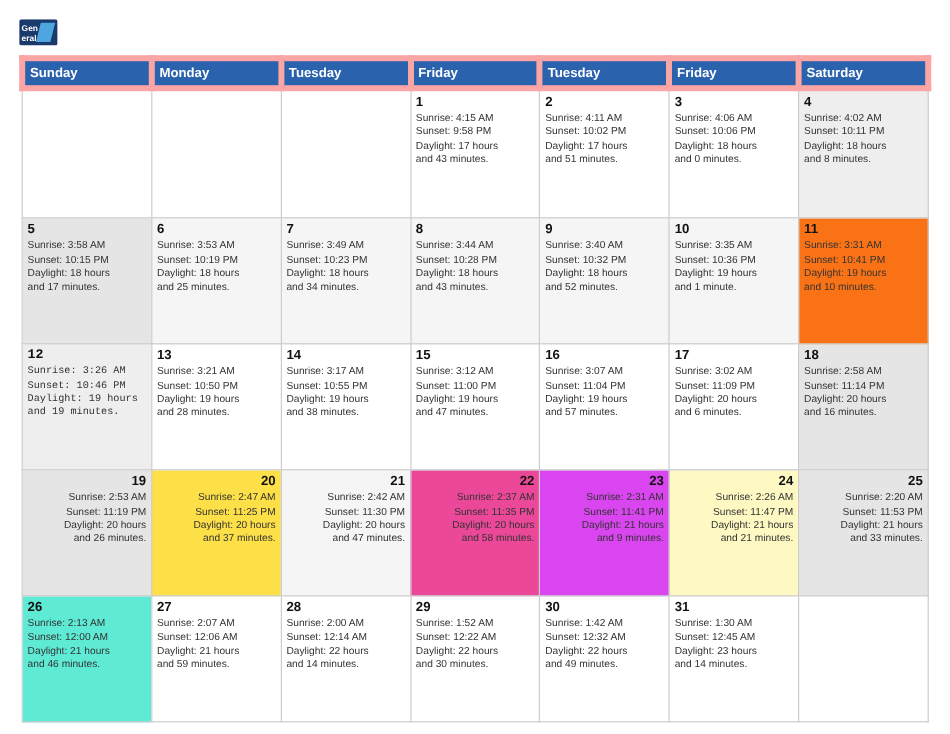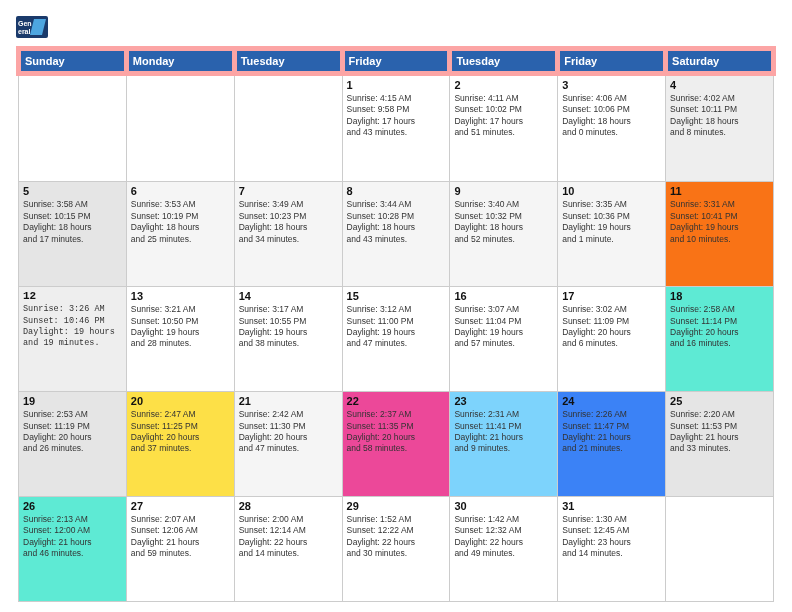--- a/index.html
+++ b/index.html
@@ -207,47 +207,47 @@
             <div class="day-info">Sunrise: 3:12 AM<br>Sunset: 11:00 PM<br>Daylight: 19 hours<br>and 47 minutes.</div>
           </td>
           <td>
             <span class="day-num">16</span>
             <div class="day-info">Sunrise: 3:07 AM<br>Sunset: 11:04 PM<br>Daylight: 19 hours<br>and 57 minutes.</div>
           </td>
           <td>
             <span class="day-num">17</span>
             <div class="day-info">Sunrise: 3:02 AM<br>Sunset: 11:09 PM<br>Daylight: 20 hours<br>and 6 minutes.</div>
           </td>
-          <td style="background: #5eead4;">
+          <td style="background: #e5e5e5;">
             <span class="day-num">18</span>
             <div class="day-info">Sunrise: 2:58 AM<br>Sunset: 11:14 PM<br>Daylight: 20 hours<br>and 16 minutes.</div>
           </td>
         </tr>
-        <tr style="background: rgb(245, 245, 245);">
+        <tr style="background: rgb(245, 245, 245); text-align: right;">
           <td style="background: rgb(229, 229, 229);">
             <span class="day-num">19</span>
             <div class="day-info">Sunrise: 2:53 AM<br>Sunset: 11:19 PM<br>Daylight: 20 hours<br>and 26 minutes.</div>
           </td>
           <td style="background: #fde047;">
             <span class="day-num">20</span>
             <div class="day-info">Sunrise: 2:47 AM<br>Sunset: 11:25 PM<br>Daylight: 20 hours<br>and 37 minutes.</div>
           </td>
           <td style="background: rgb(245, 245, 245);">
             <span class="day-num">21</span>
             <div class="day-info">Sunrise: 2:42 AM<br>Sunset: 11:30 PM<br>Daylight: 20 hours<br>and 47 minutes.</div>
           </td>
           <td style="background: #ec4899;">
             <span class="day-num">22</span>
             <div class="day-info">Sunrise: 2:37 AM<br>Sunset: 11:35 PM<br>Daylight: 20 hours<br>and 58 minutes.</div>
           </td>
-          <td style="background: #7dd3fc; margin-top: 12px;">
+          <td style="background: #d946ef; margin-top: 12px;">
             <span class="day-num">23</span>
             <div class="day-info">Sunrise: 2:31 AM<br>Sunset: 11:41 PM<br>Daylight: 21 hours<br>and 9 minutes.</div>
           </td>
-          <td style="background: #3b82f6;">
+          <td style="background: #fef9c3;">
             <span class="day-num">24</span>
             <div class="day-info">Sunrise: 2:26 AM<br>Sunset: 11:47 PM<br>Daylight: 21 hours<br>and 21 minutes.</div>
           </td>
           <td style="background: rgb(229, 229, 229); margin-left: 16px;">
             <span class="day-num">25</span>
             <div class="day-info">Sunrise: 2:20 AM<br>Sunset: 11:53 PM<br>Daylight: 21 hours<br>and 33 minutes.</div>
           </td>
         </tr>
         <tr>
           <td style="background: #5eead4;">

